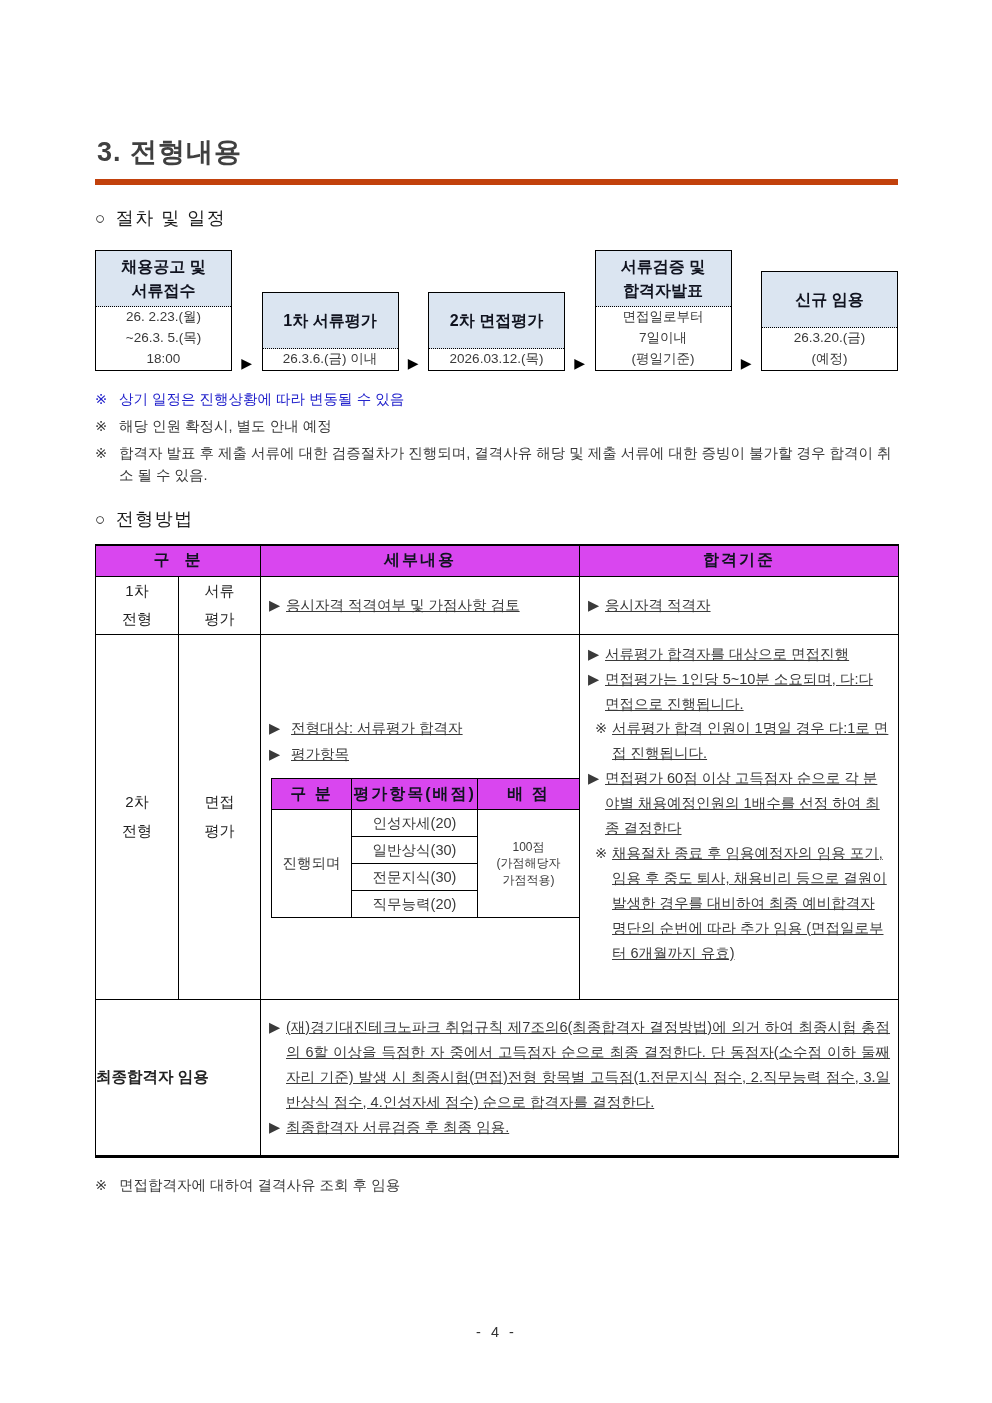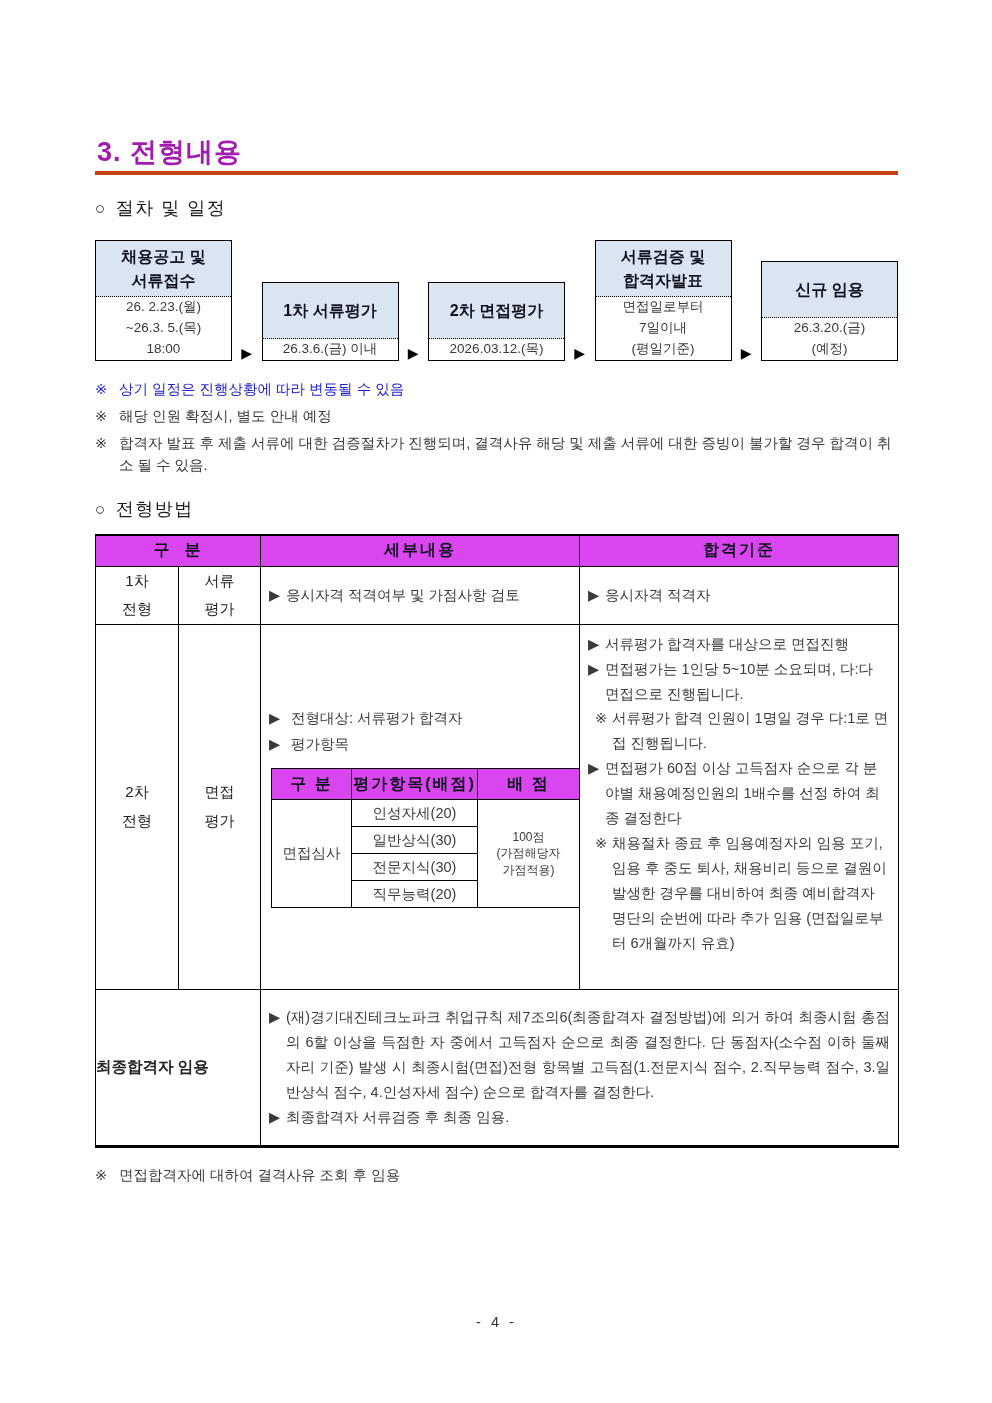--- a/index.html
+++ b/index.html
@@ -6,22 +6,22 @@
   html,body { background:#ffffff; }
   body {
     width:992px; height:1403px; overflow:hidden;
     font-family:"Liberation Sans","DejaVu Sans",sans-serif;
     color:#333333;
   }
   .page { padding:134px 94px 0 95px; width:992px; height:1403px; }
 
   
   .doc-title {
-    font-size:27px; font-weight:bold; color:#a21caf;
-    padding:0 0 1px 2px; border-bottom:4px solid #c2410c;
+    font-size:27px; font-weight:bold; color:#404040;
+    padding:0 0 9px 2px; border-bottom:6px solid #c2410c;
     letter-spacing:1px;
   }
 
   
   .section-heading { margin-top:21px; font-size:18px; color:#1a1a1a; letter-spacing:1.5px; }
   .section-heading .ring { font-size:17px; margin-right:9px; }
 
   
   .flow { display:flex; align-items:flex-end; margin-top:19px; height:122px; }
   .flow-box { width:137px; border:1px solid #000; display:flex; flex-direction:column; background:#fff; }
@@ -58,21 +58,21 @@
     line-height:1.9; white-space:pre-line; vertical-align:middle;
   }
   td.content { padding:5px 8px; font-size:14.5px; vertical-align:middle; color:#3a3a3a; }
   tr.r1 { height:52px; }
   tr.r2 { height:365px; }
   tr.r3 { height:157px; }
   td.crit-cell { vertical-align:top; padding-top:7px; }
 
   .bullet { display:flex; line-height:1.72; }
   .bullet .marker { width:17px; flex:none; }
-  .bullet .txt { flex:1; }
+  .bullet .txt { flex:1;text-decoration:underline; }
   .bullet.indent { margin-left:7px; }
   .bullet.just .txt { text-align:justify; }
 
   
   .mid-wrap .bullet { line-height:1.8; }
   .mid-wrap .bullet .marker { width:22px; }
 
   
   table.inner {
     margin:11px 0 0 2px; width:308px; border-collapse:collapse; table-layout:fixed;
@@ -209,21 +209,21 @@
                 </colgroup>
               <thead>
                 <tr>
                   <th>구 분</th>
                   <th>평가항목(배점)</th>
                   <th>배 점</th>
                 </tr>
               </thead>
               <tbody>
                 <tr>
-                  <td rowspan="4">면접심사</td>
+                  <td rowspan="4">진행되며</td>
                   <td>인성자세(20)</td>
                   <td rowspan="4" class="score">100점
 (가점해당자
 가점적용)</td>
                 </tr>
                 <tr>
                     <td>일반상식(30)</td>
                   </tr>
                 <tr>
                     <td>전문지식(30)</td>

